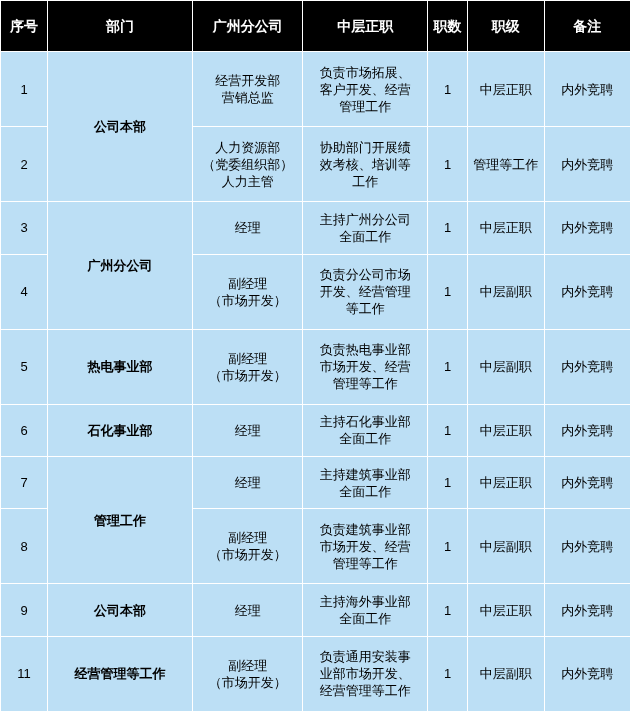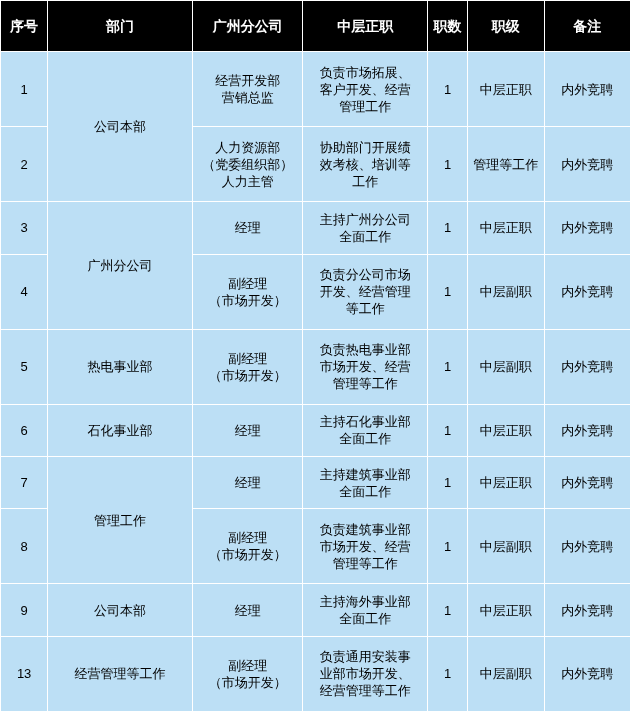--- a/index.html
+++ b/index.html
@@ -34,21 +34,21 @@
     background: #000000;
     color: #ffffff;
     font-weight: bold;
     font-size: 14px;
     height: 46px;
   }
   table.recruit-table tbody td {
     background: #bcdff5;
   }
   td.cell-dept {
-    font-weight: normal;
+    font-weight: bold;
   }
   col.c-seq { width: 47px; }
   col.c-dept { width: 144px; }
   col.c-post { width: 110px; }
   col.c-duty { width: 124px; }
   col.c-num { width: 40px; }
   col.c-rank { width: 76px; }
   col.c-note { width: 86px; }
 </style>
 </head>
@@ -148,21 +148,21 @@
       <tr>
         <td class="cell-seq">9</td>
         <td class="cell-dept" rowspan="1">公司本部</td>
         <td class="cell-post">经理</td>
         <td class="cell-duty">主持海外事业部<br>全面工作</td>
         <td class="cell-num">1</td>
         <td class="cell-rank">中层正职</td>
         <td class="cell-note">内外竞聘</td>
       </tr>
       <tr>
-        <td class="cell-seq">13</td>
+        <td class="cell-seq">11</td>
         <td class="cell-dept" rowspan="1">经营管理等工作</td>
         <td class="cell-post">副经理<br>（市场开发）</td>
         <td class="cell-duty">负责通用安装事<br>业部市场开发、<br>经营管理等工作</td>
         <td class="cell-num">1</td>
         <td class="cell-rank">中层副职</td>
         <td class="cell-note">内外竞聘</td>
       </tr>
     </tbody>
 </table>
 

